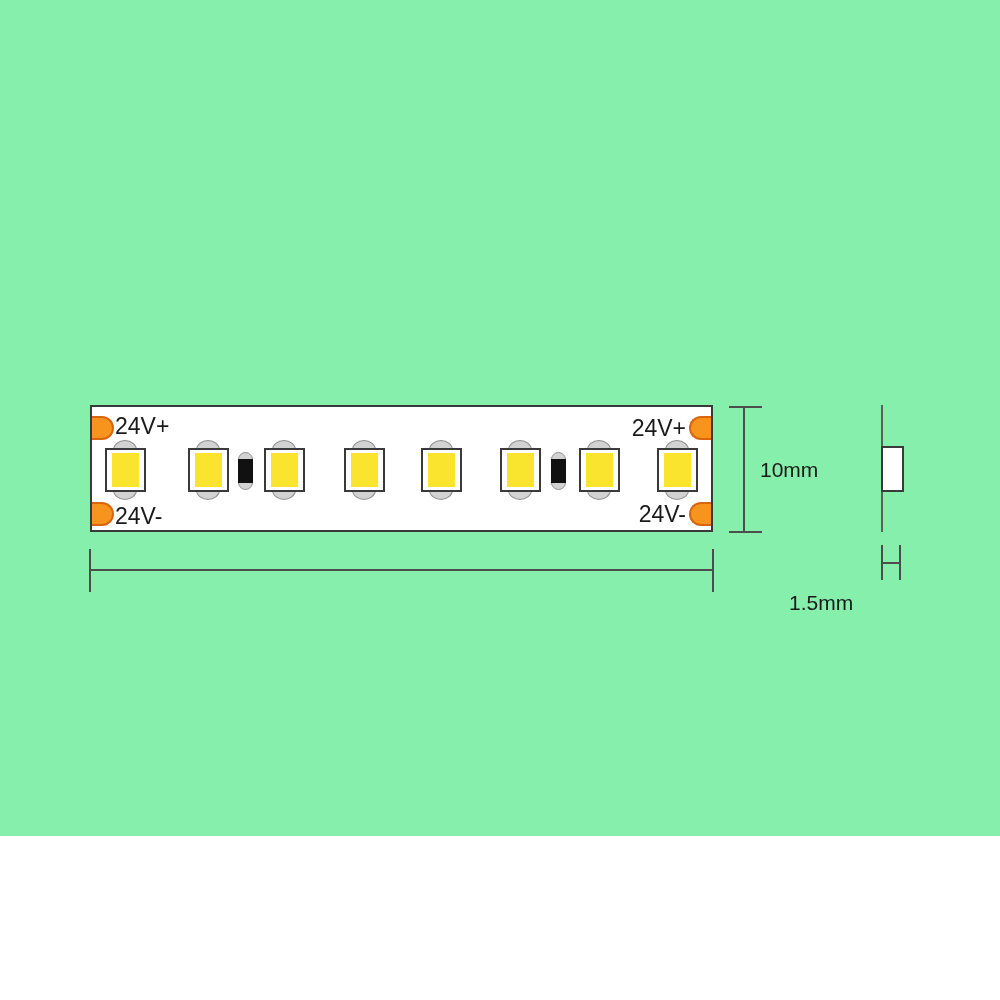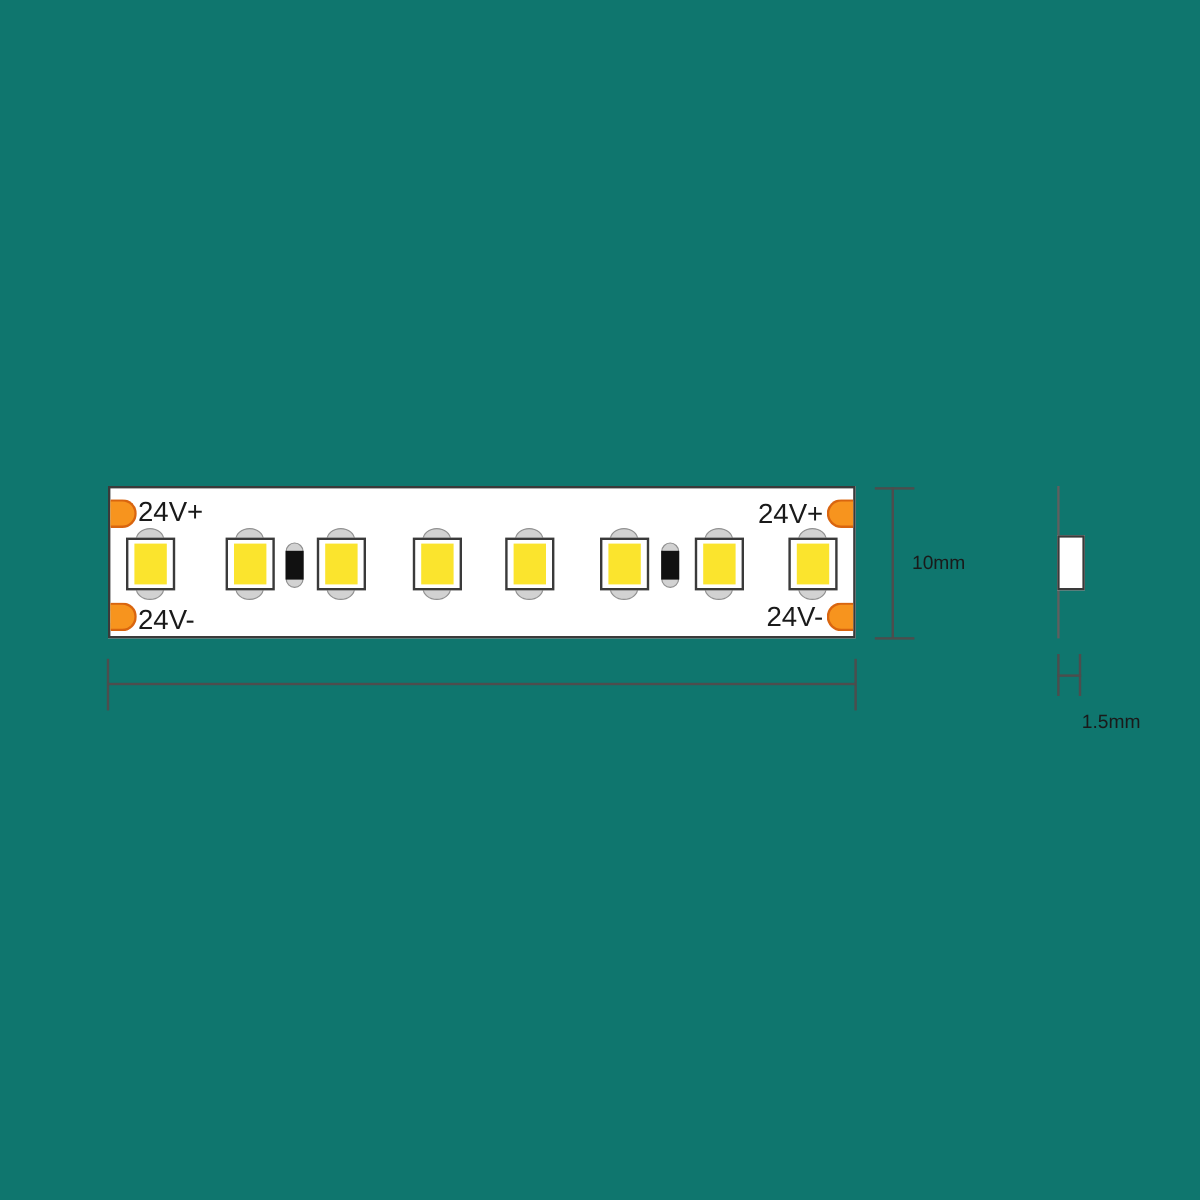--- a/index.html
+++ b/index.html
@@ -1,17 +1,17 @@
 <!DOCTYPE html>
 <html><head>
 <meta charset="utf-8">
 <style>
   html, body { margin:0; padding:0; background:#ffffff; }
   .canvas {
-    position:relative; width:1000px; height:1000px; background:#0f766e;
+    position:relative; width:1000px; height:836px; background:#86efac;
     font-family:"Liberation Sans", sans-serif; color:#1a1a1a; overflow:hidden;
   }
 
   
   .strip {
     position:absolute; left:90px; top:405px; width:623px; height:127px;
     background:#ffffff; border:2px solid #3a3a3a; box-sizing:border-box;
   }
 
   
@@ -59,21 +59,21 @@
     background:#d2d2d2; border:1px solid #909090; border-radius:8px;
     box-sizing:border-box;
   }
   .res-band {
     position:absolute; left:0; top:7px; width:15px; height:24px;
     background:#111111;
   }
 
   
   .dline { position:absolute; background:#4d4d4d; }
-  .dim-label { position:absolute; font-size:16px; white-space:nowrap; }
+  .dim-label { position:absolute; font-size:21px; white-space:nowrap; }
 
   .dim50-ext-l { left:89px;  top:549px; width:1.5px; height:43px; }
   .dim50-ext-r { left:712px; top:549px; width:1.5px; height:43px; }
   .dim50-line  { left:90px;  top:569px; width:623px; height:1.5px; }
   .dim50-label { left:90px;  top:571px; width:623px; text-align:center; line-height:30px; }
 
   .dim10-line   { left:743px; top:406px; width:1.5px; height:126px; }
   .dim10-tick-t { left:729px; top:406px; width:33px; height:1.5px; }
   .dim10-tick-b { left:729px; top:531px; width:33px; height:1.5px; }
   .dim10-label  { left:760px; top:455px; line-height:30px; }
@@ -84,21 +84,21 @@
     background:#5f5f5f;
   }
   .side-rect {
     position:absolute; left:881px; top:446px; width:23px; height:46px;
     background:#ffffff; border:2px solid #3a3a3a; box-sizing:border-box;
   }
 
   .dim15-ext-l { left:881px; top:545px; width:1.5px; height:35px; }
   .dim15-ext-r { left:899px; top:545px; width:1.5px; height:35px; }
   .dim15-line  { left:881px; top:562px; width:19.5px; height:1.5px; }
-  .dim15-label { left:856px; top:589px; width:140px; text-align:center; line-height:28px; }
+  .dim15-label { left:789px; top:589px; width:140px; line-height:28px; }
 </style>
 </head>
 <body>
 
 <div class="canvas">
 
   <div class="strip">
     <div class="pad pad-left pad-top"></div>
     <div class="pad pad-left pad-bottom"></div>
     <div class="pad pad-right pad-top"></div>

